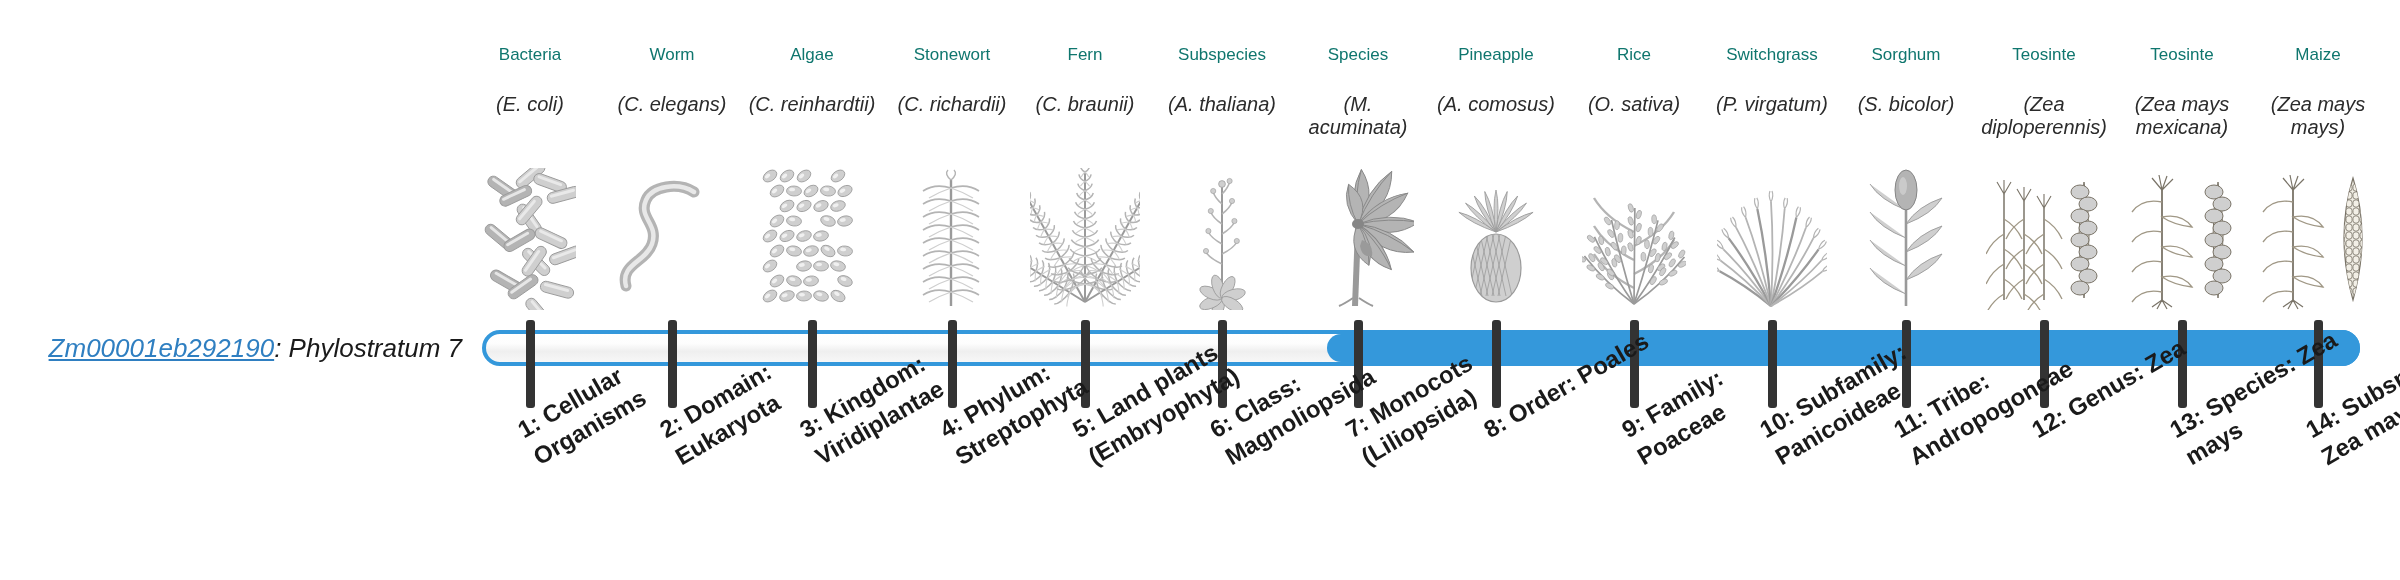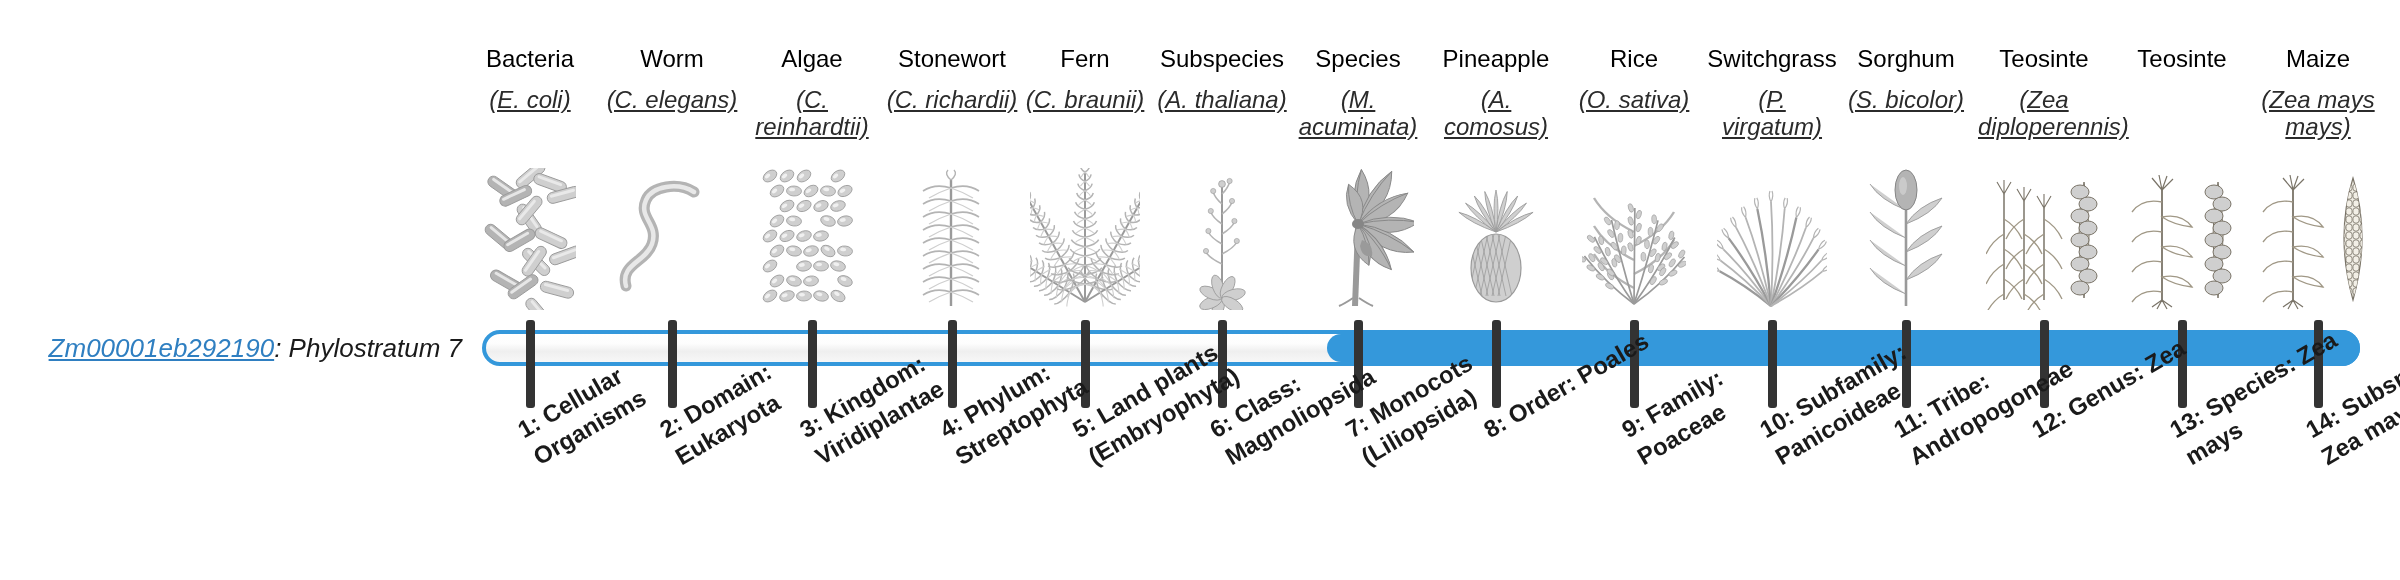--- a/index.html
+++ b/index.html
@@ -40,32 +40,31 @@
     cursor: pointer;
   }
 
   
   .species-col {
     position: absolute;
     top: 46px;
     text-align: center;
   }
   .sp-common {
-    font-size: 24px;
+    font-size: 17px;
     line-height: 1.08;
-    color: #000000;
+    color: #0f766e;
     white-space: nowrap;
   }
   .sp-sci {
-    margin-top: 15px;
-    font-size: 24px;
+    margin-top: 29px;
+    font-size: 20px;
     font-style: italic;
     line-height: 1.12;
     color: #2b2b2b;
-    text-decoration: underline;
   }
 
   
   .organism {
     position: absolute;
     top: 168px;
     height: 142px;
     display: flex;
     align-items: flex-end;
     justify-content: center;
@@ -180,20 +179,21 @@
       <div class="species-col" style="left: 1840px; width: 132px;">
         <div class="sp-common">Sorghum</div>
         <div class="sp-sci">(S. bicolor)</div>
       </div>
       <div class="species-col" style="left: 1978px; width: 132px;">
         <div class="sp-common">Teosinte</div>
         <div class="sp-sci">(Zea diploperennis)</div>
       </div>
       <div class="species-col" style="left: 2116px; width: 132px;">
         <div class="sp-common">Teosinte</div>
+        <div class="sp-sci">(Zea mays mexicana)</div>
       </div>
       <div class="species-col" style="left: 2252px; width: 132px;">
         <div class="sp-common">Maize</div>
         <div class="sp-sci">(Zea mays mays)</div>
       </div>
     </div>
   <div id="organisms">
       <div class="organism" style="left: 464px; width: 132px;">
         <svg width="92" height="142" viewBox="0 0 92 142">
           <g transform="translate(8,6) rotate(35)">

